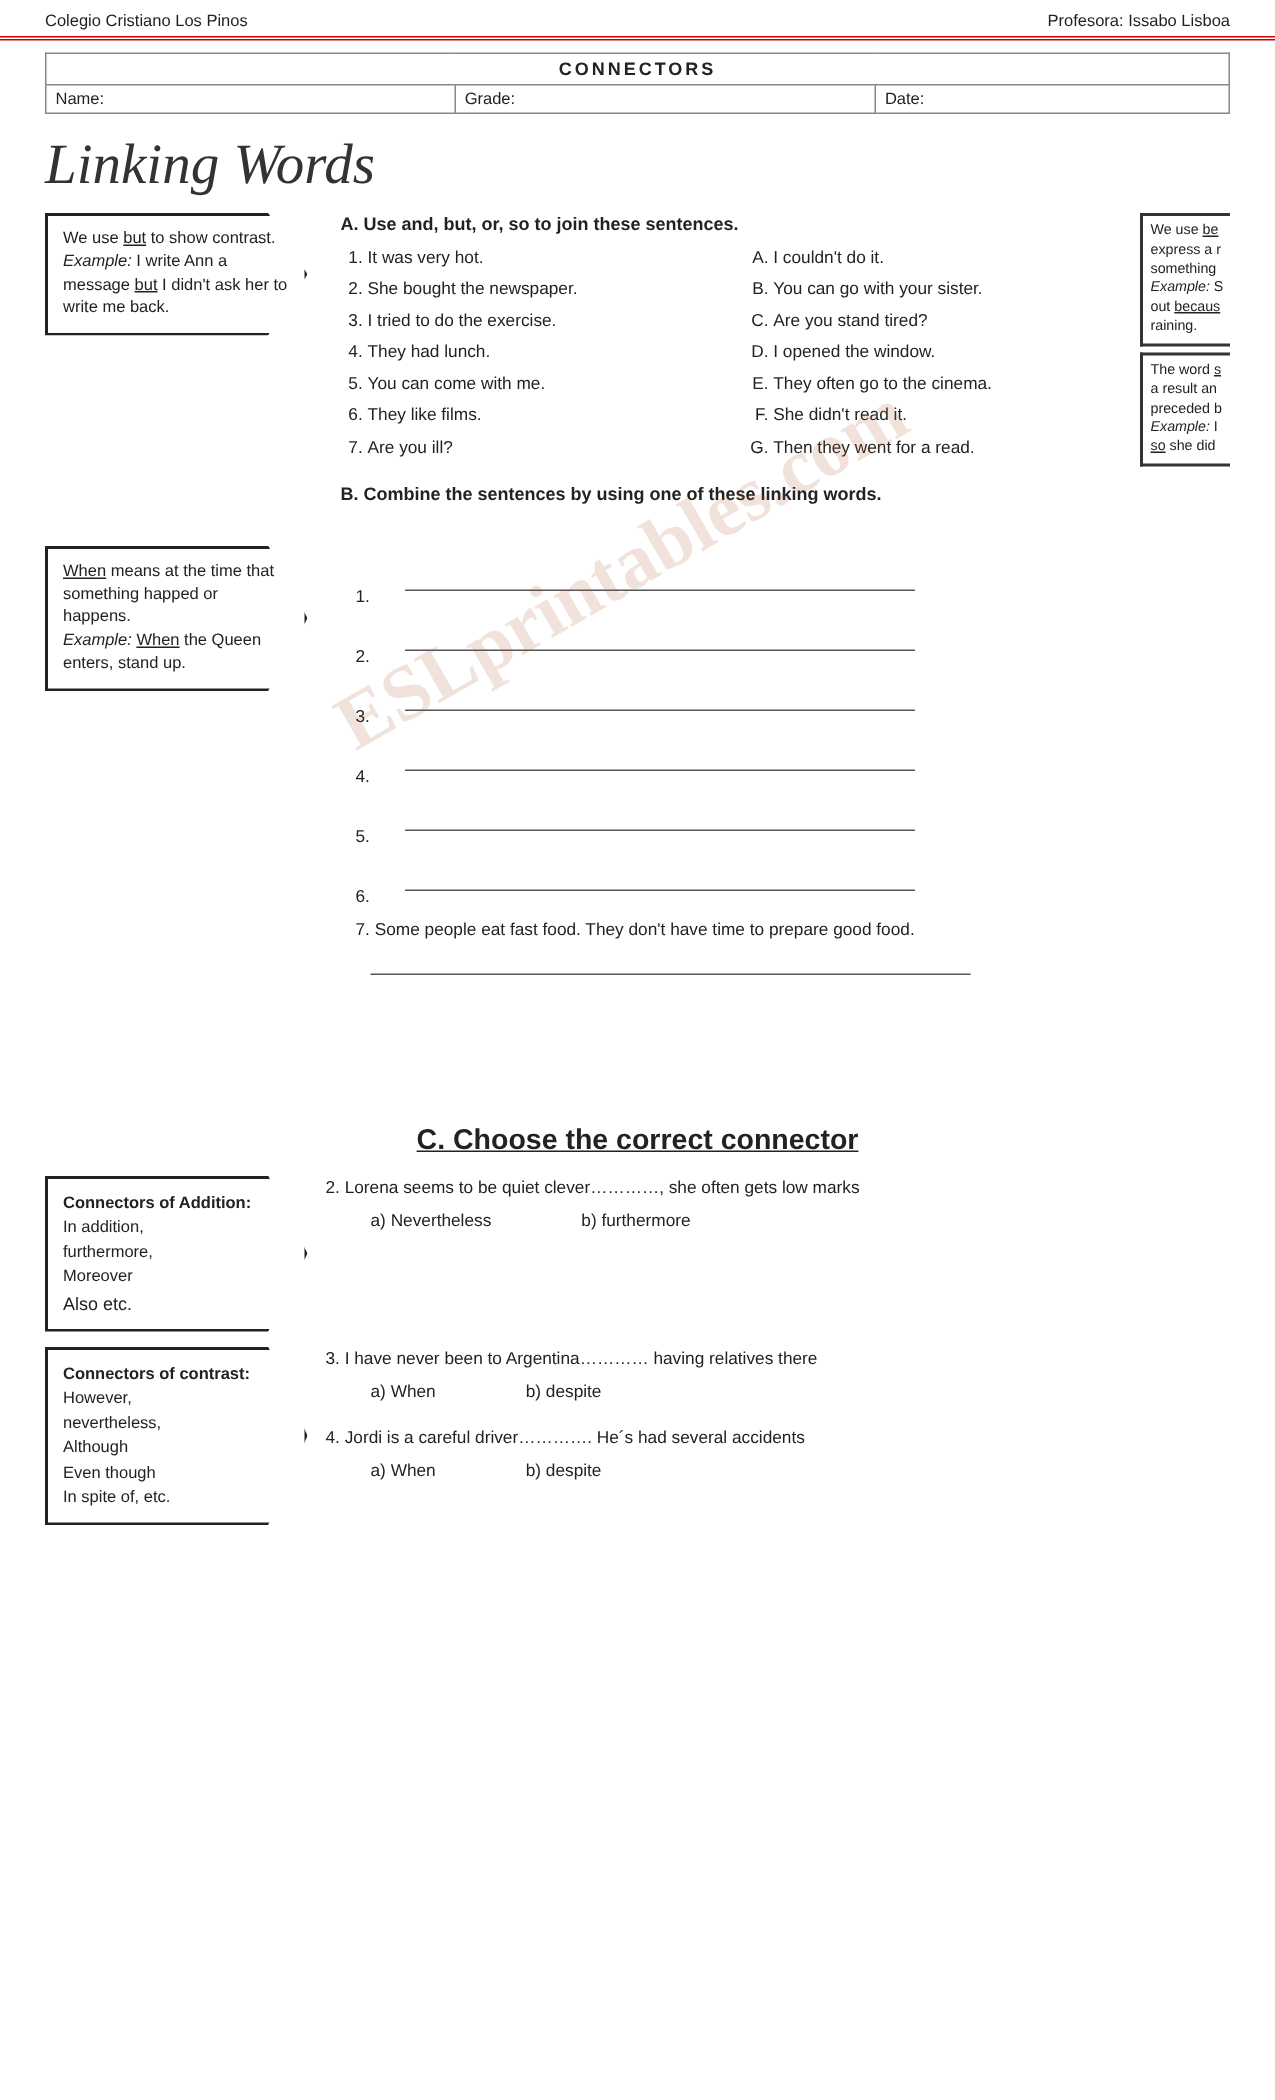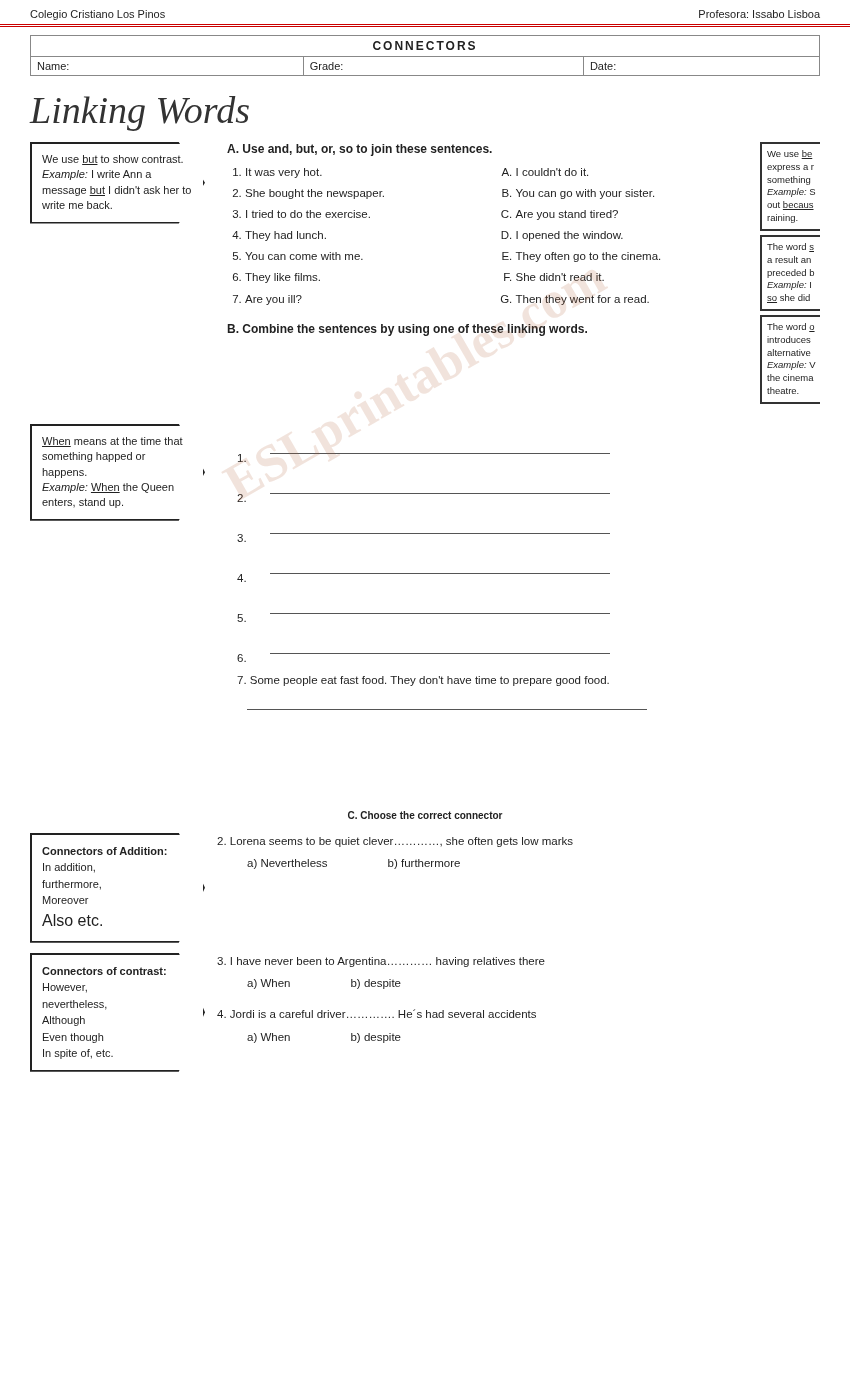--- a/index.html
+++ b/index.html
@@ -151,23 +151,24 @@
       pointer-events: none;
       z-index: 10;
     }
 
     
     .section-c {
       margin-top: 20px;
     }
     .section-c-header {
       font-weight: bold;
-      font-size: 10px;
+      font-size: 19px;
       text-align: center;
       margin-bottom: 12px;
+      text-decoration: underline;
     }
 
     .connector-box {
       border: 2px solid #222;
       padding: 8px 10px;
       font-size: 11px;
       line-height: 1.5;
       clip-path: polygon(0 0, 85% 0, 100% 50%, 85% 100%, 0 100%);
       background: #fff;
       width: 175px;
@@ -276,23 +277,20 @@
       </div>
     </div>
 
     <div style="position:relative; width:60px; min-width:60px;">
       <div style="border-left:2px solid #333; border-top:2px solid #333; border-bottom:2px solid #333; padding:4px 4px 4px 5px; font-size:9.5px; line-height:1.35; background:#fff; margin-bottom:4px;">
         <span>We use <u>be</u><br>express a r<br>something<br><em>Example:</em> S<br>out <u>becaus</u><br>raining.</span>
       </div>
       <div style="border-left:2px solid #333; border-top:2px solid #333; border-bottom:2px solid #333; padding:4px 4px 4px 5px; font-size:9.5px; line-height:1.35; background:#fff; margin-bottom:4px;">
         <span>The word <u>s</u><br>a result an<br>preceded b<br><em>Example:</em> I<br><u>so</u> she did</span>
       </div>
-      <div style="border-left:2px solid #333; border-top:2px solid #333; border-bottom:2px solid #333; padding:4px 4px 4px 5px; font-size:9.5px; line-height:1.35; background:#fff;">
-        <span>The word <u>o</u><br>introduces<br>alternative<br><em>Example:</em> V<br>the cinema<br>theatre.</span>
-      </div>
     </div>
 
   </div>
 
   <div class="section-row" style="margin-top:10px;">
 
     <div class="side-panel side-panel-left" style="align-self:flex-start; margin-top:10px;">
       <span><u>When</u> means at the time that something happed or happens.<br><em>Example:</em> <u>When</u> the Queen enters, stand up.</span>
     </div>
 
@@ -320,21 +318,21 @@
     <div class="section-row">
 
       <div class="connector-box">
         <strong>Connectors of Addition:</strong>
         <div id="addition-items">
             <div style="font-size: 11px;">In addition,</div>
             <div style="font-size: 11px;">furthermore,</div>
             <div style="font-size: 11px;"></div>
             <div style="font-size: 11px;">Moreover</div>
             <div style="font-size: 11px;"></div>
-            <div style="font-size: 16px;">Also etc.</div>
+            <div style="font-size: 12px;">Also etc.</div>
           </div>
       </div>
 
       <div class="exercise-content" id="c-questions-1-2">
           <div class="question-block">
             <div class="q-text">2. Lorena seems to be quiet clever…………, she often gets low marks</div>
     <div class="options">
       <span>a)  Nevertheless</span>
       <span>b) furthermore</span>
     </div>

